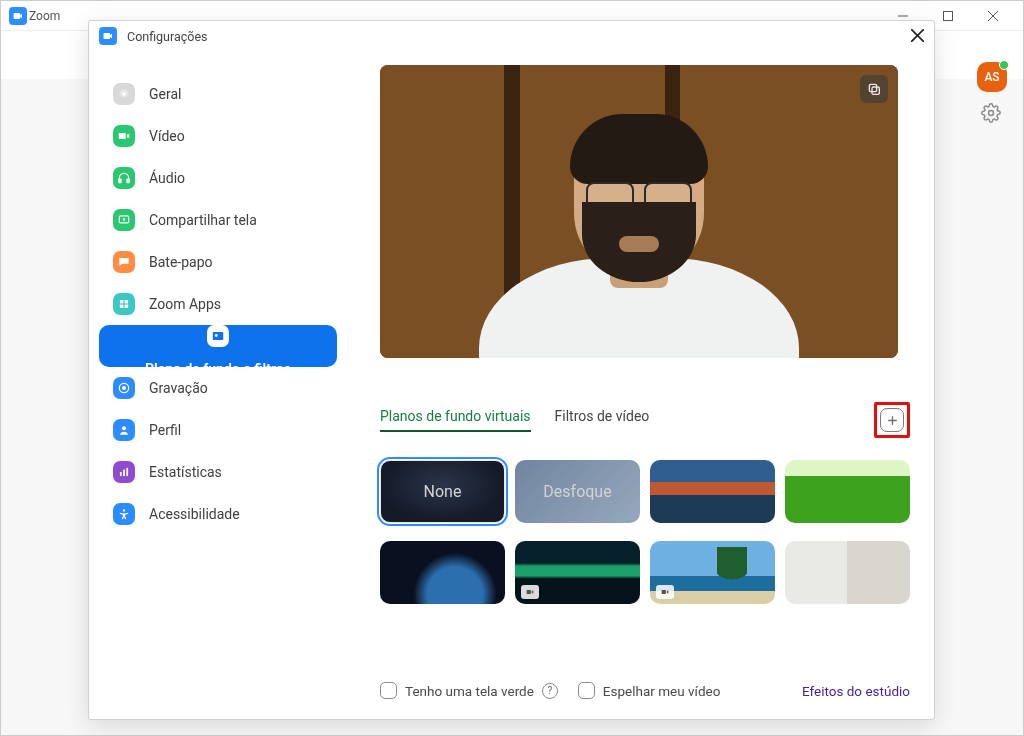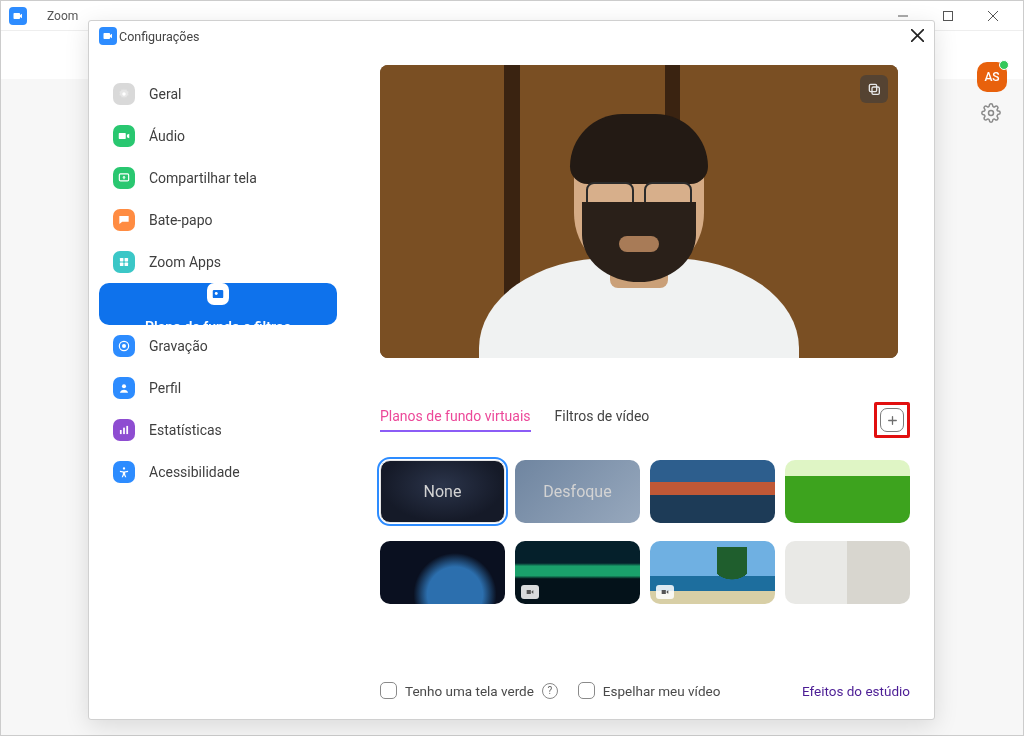--- a/index.html
+++ b/index.html
@@ -1,35 +1,35 @@
 <!DOCTYPE html>
 <html><head>
 <meta charset="utf-8">
 <style>
   * { box-sizing: border-box; margin: 0; padding: 0; font-family: -apple-system, BlinkMacSystemFont, "Segoe UI", Roboto, Helvetica, Arial, sans-serif; }
   body { width: 1024px; height: 736px; background: #fff; overflow: hidden; position: relative; }
 
   
   .main-window { width: 1024px; height: 736px; position: absolute; top: 0; left: 0; border: 1px solid #ccc; background: #f7f7f7; }
   .titlebar { height: 30px; display: flex; align-items: center; padding: 0 8px; background: #fff; border-bottom: 1px solid #eee; justify-content: space-between; }
-  .titlebar-left { display: flex; align-items: center; gap: 20px; color: #555; font-size: 12px; }
+  .titlebar-left { display: flex; align-items: center; gap: 2px; color: #555; font-size: 12px; }
   .zoom-app-icon { width: 18px; height: 18px; background: #2D8CFF; border-radius: 4px; display: flex; align-items: center; justify-content: center; }
   .zoom-app-icon svg { width: 12px; height: 12px; }
   .window-controls { display: flex; gap: 0; }
   .window-control { width: 45px; height: 28px; display: flex; align-items: center; justify-content: center; color: #555; }
 
   .top-strip { height: 48px; background: #fff; display: flex; justify-content: flex-end; align-items: center; padding-right: 16px; gap: 14px; }
   .avatar { width: 30px; height: 30px; border-radius: 10px; background: #e8610c; color: #fff; display: flex; align-items: center; justify-content: center; font-size: 12px; font-weight: 500; position: relative; margin-top: 44px; }
   .avatar::after { content: ""; position: absolute; top: -2px; right: -2px; width: 8px; height: 8px; background: #34c759; border-radius: 50%; border: 1.5px solid #fff; }
   .gear-below { position: absolute; right: 22px; top: 102px; color: #7a7a7a; }
 
   
   .settings-window { position: absolute; top: 20px; left: 88px; width: 847px; height: 700px; background: #fff; border: 1px solid #d0d0d0; border-radius: 3px; box-shadow: 0 6px 24px rgba(0,0,0,.12); display: flex; flex-direction: column; }
   .settings-titlebar { height: 30px; display: flex; align-items: center; padding: 0 10px; justify-content: space-between; }
-  .settings-titlebar-left { display: flex; align-items: center; gap: 2px; font-size: 12.5px; color: #444; }
+  .settings-titlebar-left { display: flex; align-items: center; gap: 10px; font-size: 12.5px; color: #444; }
   .settings-close { color: #333; font-size: 16px; cursor: pointer; }
   .settings-body { flex: 1; display: flex; overflow: hidden; gap: 21px; }
 
   
   .sidebar { width: 266px; padding: 22px 10px 0 10px; }
   .sidebar-item { display: flex; align-items: center; gap: 14px; height: 42px; padding: 0 14px; border-radius: 10px; cursor: pointer; color: #3f3f3f; font-size: 14px; }
   .sidebar-item.active { background: #0E72EC; color: #fff; font-weight: 600; flex-direction: column; }
   .sidebar-icon { width: 22px; height: 22px; display: flex; align-items: center; justify-content: center; flex-shrink: 0; }
   .icon-pill { width: 22px; height: 22px; border-radius: 7px; display: flex; align-items: center; justify-content: center; }
   .ic-geral  { background:#d9d9d9; } .ic-video { background:#29c770;} .ic-audio{background:#29c770;}
@@ -57,21 +57,21 @@
   .mouth-area{position:absolute; bottom:30px; left:50%; transform:translateX(-50%); width:40px; height:16px; background:#a87b57; border-radius:8px;}
   .glasses { position:absolute; top:64px; left:12px; right:12px; height:30px; }
   .glasses::before,.glasses::after{content:"";position:absolute;top:0;width:44px;height:28px;border:2.5px solid #2b2b2b;border-radius:8px;background:rgba(255,255,255,.05);}
   .glasses::before{left:0;} .glasses::after{right:0;}
   .dup-icon { position:absolute; top:10px; right:10px; width:28px; height:28px; border-radius:6px; background:rgba(60,60,60,.6); display:flex; align-items:center; justify-content:center; color:#ddd; }
 
   
   .tabs-row { display:flex; align-items:center; justify-content:space-between; margin-top:44px; }
   .tabs { display:flex; gap:24px; font-size:14px; color:#444; }
   .tab { padding-bottom:6px; cursor:pointer; }
-  .tab.active { color:#ec4899; border-bottom:2px solid #8b5cf6; }
+  .tab.active { color:#15803d; border-bottom:2px solid #14532d; }
   .add-btn-wrap { border:3px solid #e10f0f; padding:3px; border-radius:2px; }
   .add-btn { width:24px; height:24px; border:1.5px solid #7b7b7b; border-radius:7px; display:flex; align-items:center; justify-content:center; color:#6e6e6e; }
 
   
   .bg-grid { display:grid; grid-template-columns: repeat(4, 125px); grid-auto-rows: 71px; gap:10px; margin-top:14px; }
   .bg-tile { border-radius:10px; overflow:hidden; position:relative; cursor:pointer; display:flex; align-items:center; justify-content:center; color:#d3d3d3; font-size:16px;margin-top:8px; }
   .bg-tile.selected { outline:2px solid #2D8CFF; outline-offset:1px; }
   .tile-none { background: radial-gradient(ellipse at 50% 40%, #2b344a 0%, #151a28 70%); border:1px solid #e6e6e6;}
   .tile-blur { background: linear-gradient(135deg,#6f85a0,#97a8bd); }
   .tile-bridge { background: linear-gradient(180deg,#2d5e8d 0 35%, #c05836 35% 55%, #1d3b57 55% 100%); }
@@ -167,20 +167,32 @@
         <span>Geral</span>
       </div>
       <div class="sidebar-item">
         <span class="sidebar-icon">
             <span class="icon-pill ic-video">
               <svg viewBox="0 0 24 24">
                 <path fill="#fff" d="M4 7h10a1 1 0 0 1 1 1v8a1 1 0 0 1-1 1H4a1 1 0 0 1-1-1V8a1 1 0 0 1 1-1zm13 3l4-2v8l-4-2z"></path>
               </svg>
             </span>
           </span>
+        <span>Vídeo</span>
+      </div>
+      <div class="sidebar-item">
+        <span class="sidebar-icon">
+            <span class="icon-pill ic-audio">
+              <svg viewBox="0 0 24 24" fill="none" stroke="#fff" stroke-width="2">
+                <path d="M4 14v-2a8 8 0 0 1 16 0v2"></path>
+                <rect x="3" y="14" width="4" height="6" rx="1" fill="#fff"></rect>
+                <rect x="17" y="14" width="4" height="6" rx="1" fill="#fff"></rect>
+              </svg>
+            </span>
+          </span>
         <span>Áudio</span>
       </div>
       <div class="sidebar-item">
         <span class="sidebar-icon">
             <span class="icon-pill ic-share">
               <svg viewBox="0 0 24 24" fill="#fff">
                 <rect x="4" y="5" width="16" height="12" rx="2" fill="none" stroke="#fff" stroke-width="2"></rect>
                 <path d="M12 8l3 3h-2v3h-2v-3H9z"></path>
               </svg>
             </span>

